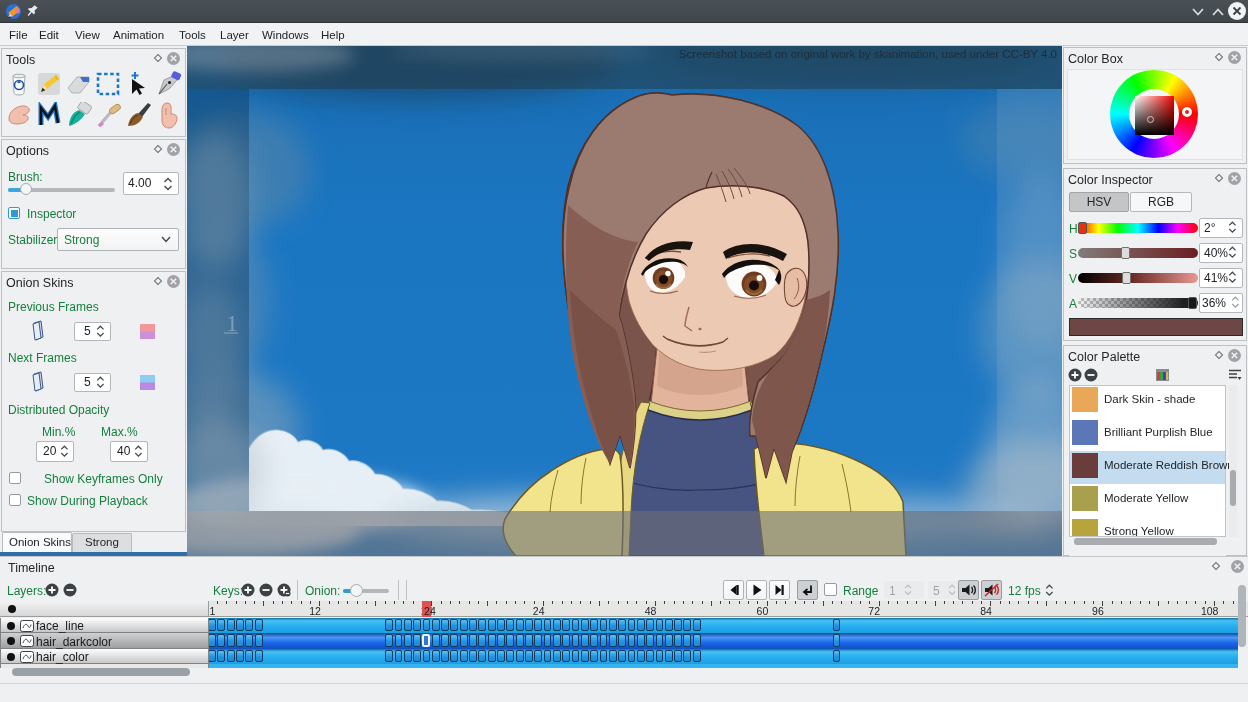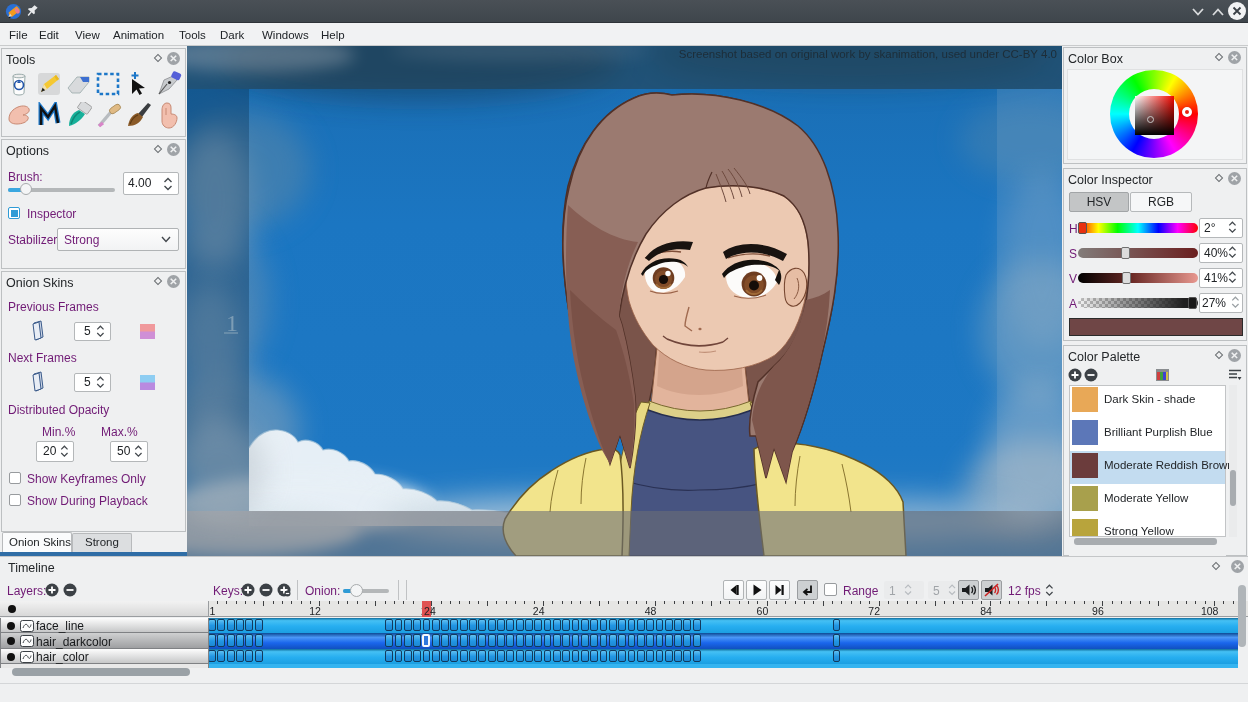--- a/index.html
+++ b/index.html
@@ -1,19 +1,19 @@
 <!DOCTYPE html>
 <html><head><meta charset="utf-8">
 <style>
 html,body{margin:0;padding:0;width:1248px;height:702px;overflow:hidden;
  font-family:"Liberation Sans",sans-serif;background:#eff0f1;}
 *{box-sizing:border-box;}
 .abs{position:absolute;}
 .ptitle{font-size:12.5px;color:#232629;}
-.lbl{font-size:12px;color:#701a75;}
+.lbl{font-size:12px;color:#15803d;}
 .panel{position:absolute;background:#eff0f1;border:1px solid #bdc0c2;}
 .closec{position:absolute;width:13px;height:13px;border-radius:50%;background:#9fa3a7;color:#eff0f1;
  font-size:10px;line-height:13px;text-align:center;font-weight:bold;}
 .diam{position:absolute;width:6px;height:6px;border:1px solid #6a6e72;transform:rotate(45deg);}
 .spin{position:absolute;background:#fff;border:1px solid #b4b7b9;border-radius:2px;}
 .spintxt{position:absolute;font-size:12px;color:#202326;}
 .btn{position:absolute;border:1px solid #b0b3b5;border-radius:2px;background:linear-gradient(#fdfdfd,#f2f3f4);}
 </style></head>
 <body>
 
@@ -39,21 +39,21 @@
 <svg class="abs" style="left:1228px;top:2px" width="18" height="18" viewBox="0 0 18 18">
       <path d="M5.5 5.5 L12.5 12.5 M12.5 5.5 L5.5 12.5" stroke="#3a4046" stroke-width="1.8"></path>
     </svg>
 </div>
 <div class="abs" style="left:0;top:23px;width:1248px;height:23px;background:#f1f2f3;border-bottom:1px solid #c9cbcc;">
 <div class="abs" style="left:9px;top:6px;font-size:11.5px;color:#202428;">File</div>
 <div class="abs" style="left:39px;top:6px;font-size:11.5px;color:#202428;">Edit</div>
 <div class="abs" style="left:75px;top:6px;font-size:11.5px;color:#202428;">View</div>
 <div class="abs" style="left:113px;top:6px;font-size:11.5px;color:#202428;">Animation</div>
 <div class="abs" style="left:179px;top:6px;font-size:11.5px;color:#202428;">Tools</div>
-<div class="abs" style="left:220px;top:6px;font-size:11.5px;color:#202428;">Dark</div>
+<div class="abs" style="left:220px;top:6px;font-size:11.5px;color:#202428;">Layer</div>
 <div class="abs" style="left:262px;top:6px;font-size:11.5px;color:#202428;">Windows</div>
 <div class="abs" style="left:321px;top:6px;font-size:11.5px;color:#202428;">Help</div>
 </div>
 <div class="abs" style="left:187px;top:46px;width:875px;height:510px;">
 <svg width="875" height="510" viewBox="187 46 875 510">
 <defs>
 <linearGradient id="sky" x1="0" y1="0" x2="0" y2="1">
  <stop offset="0" stop-color="#1a6db2"></stop>
           <stop offset="0.35" stop-color="#1b76c2"></stop>
  <stop offset="0.8" stop-color="#1d78c4"></stop>
@@ -315,27 +315,27 @@
 <div class="abs lbl" style="left:8px;top:357px;">Distributed Opacity</div>
 <div class="abs lbl" style="left:42px;top:379px;">Min.%</div>
 <div class="abs lbl" style="left:101px;top:379px;">Max.%</div>
 <div class="spin" style="left:36px;top:395px;width:38px;height:21px;"></div>
 <div class="spintxt" style="left:43px;top:398px;">20</div>
 <svg class="abs" style="left:59px;top:398px" width="10.8" height="14.4" viewBox="0 0 12 16">
 <path d="M2.5 6 L6 2.5 L9.5 6" fill="none" stroke="#43484d" stroke-width="1.4"></path>
 <path d="M2.5 10 L6 13.5 L9.5 10" fill="none" stroke="#43484d" stroke-width="1.4"></path>
     </svg>
 <div class="spin" style="left:110px;top:395px;width:38px;height:21px;"></div>
-<div class="spintxt" style="left:117px;top:398px;">50</div>
+<div class="spintxt" style="left:117px;top:398px;">40</div>
 <svg class="abs" style="left:133px;top:398px" width="10.8" height="14.4" viewBox="0 0 12 16">
 <path d="M2.5 6 L6 2.5 L9.5 6" fill="none" stroke="#43484d" stroke-width="1.4"></path>
 <path d="M2.5 10 L6 13.5 L9.5 10" fill="none" stroke="#43484d" stroke-width="1.4"></path>
     </svg>
 <div class="abs" style="left:9px;top:426px;width:12px;height:12px;border:1px solid #989b9e;border-radius:2px;background:#fff;"></div>
-<div class="abs lbl" style="left:27px;top:426px;">Show Keyframes Only</div>
+<div class="abs lbl" style="left:44px;top:426px;">Show Keyframes Only</div>
 <div class="abs" style="left:9px;top:448px;width:12px;height:12px;border:1px solid #989b9e;border-radius:2px;background:#fff;"></div>
 <div class="abs lbl" style="left:27px;top:448px;">Show During Playback</div>
 <div class="abs" style="left:2px;top:486px;width:70px;height:20px;background:#fafbfc;border:1px solid #b8babc;border-bottom:none;border-radius:2px 2px 0 0;"></div>
 <div class="abs" style="left:9px;top:490px;font-size:11.5px;color:#232629;">Onion Skins</div>
 <div class="abs" style="left:72px;top:487px;width:60px;height:19px;background:#dcdee0;border:1px solid #b8babc;border-bottom:none;border-radius:2px 2px 0 0;"></div>
 <div class="abs" style="left:85px;top:490px;font-size:11.5px;color:#232629;">Strong</div>
 <div class="abs" style="left:0px;top:506px;width:187px;height:4px;background:#2f6da6;"></div>
 </div>
 <div class="abs" style="left:1062px;top:46px;width:186px;height:510px;background:#eff0f1;">
 <div class="panel" style="left:1px;top:1px;width:184px;height:117px;"></div>
@@ -386,21 +386,21 @@
 <path d="M2.5 6 L6 2.5 L9.5 6" fill="none" stroke="#43484d" stroke-width="1.4"></path>
 <path d="M2.5 10 L6 13.5 L9.5 10" fill="none" stroke="#43484d" stroke-width="1.4"></path>
     </svg>
 <div class="abs lbl" style="left:7px;top:251px;">A</div>
 <div class="abs" style="left:16px;top:252px;width:120px;height:10px;border-radius:5px;overflow:hidden;">
 <div style="position:absolute;inset:0;background:conic-gradient(#c4c4c4 25%,#fff 0 50%,#c4c4c4 0 75%,#fff 0) 0 0/6px 6px;"></div>
 <div style="position:absolute;inset:0;background:linear-gradient(90deg,rgba(40,40,40,0.05),#202020 88%);"></div>
     </div>
 <div class="abs" style="left:126px;top:251px;width:9px;height:12px;background:#181818;border:1px solid #555;border-radius:2px;"></div>
 <div class="spin" style="left:137px;top:247px;width:44px;height:20px;"></div>
-<div class="spintxt" style="left:140px;top:250px;">27%</div>
+<div class="spintxt" style="left:140px;top:250px;">36%</div>
 <svg class="abs" style="left:168px;top:249px" width="10.8" height="14.4" viewBox="0 0 12 16">
 <path d="M2.5 6 L6 2.5 L9.5 6" fill="none" stroke="#9aa0a4" stroke-width="1.4"></path>
 <path d="M2.5 10 L6 13.5 L9.5 10" fill="none" stroke="#9aa0a4" stroke-width="1.4"></path>
     </svg>
 <div class="abs" style="left:7px;top:272px;width:174px;height:18px;background:#6f4646;border:1px solid #2a2a2a;"></div>
 <div class="panel" style="left:1px;top:299px;width:184px;height:211px;"></div>
 <div class="abs ptitle" style="left:6px;top:304px;">Color Palette</div>
     <div class="diam" style="left:154px;top:306px;"></div>
     <div class="closec" style="left:166px;top:303px;">✕</div>
 <svg class="abs" style="left:6px;top:322px" width="32" height="14" viewBox="0 0 32 14">

